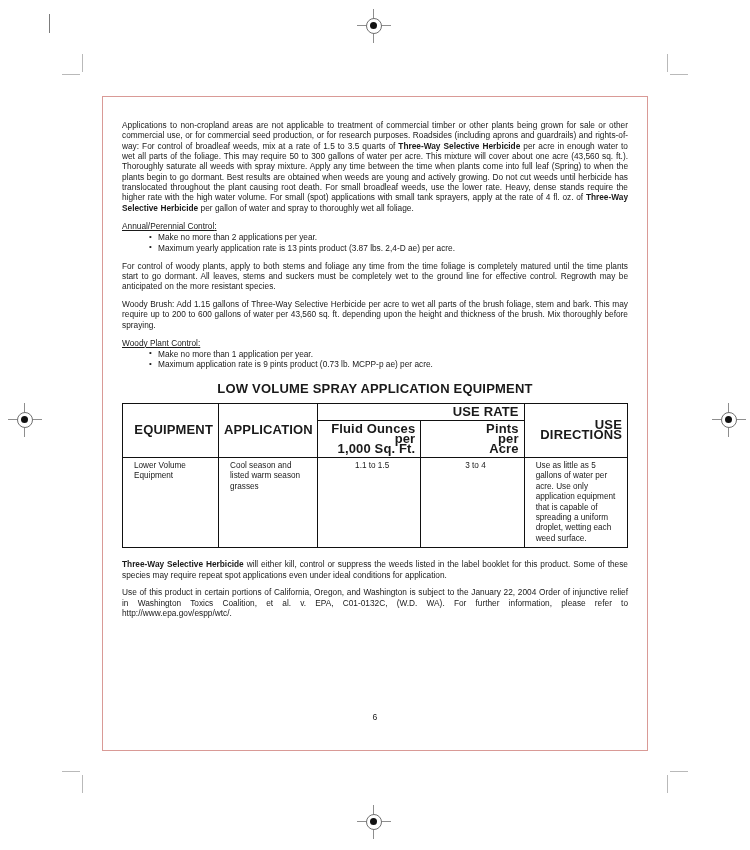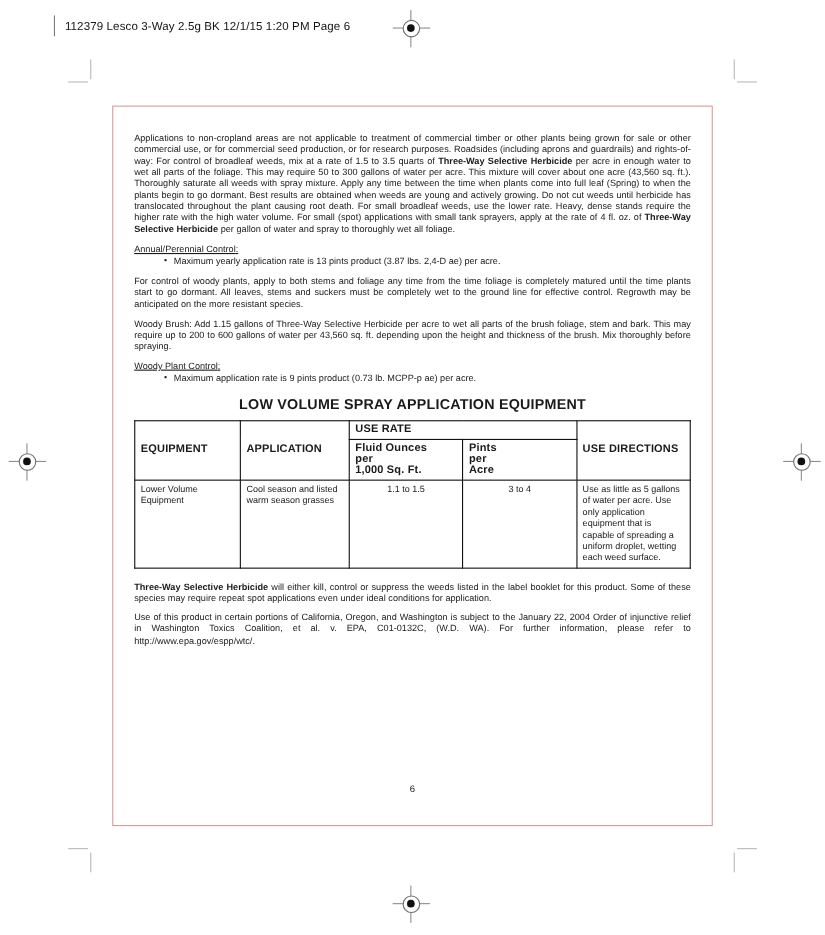--- a/index.html
+++ b/index.html
@@ -91,26 +91,26 @@
     width:100%;border-collapse:collapse;
     table-layout:fixed;
     border:1.1px solid #111;
   }
   table.eq th,table.eq td{
     border:1px solid #111;
     padding:3px 5px;
     vertical-align:top;
   }
   table.eq th{
-    font-size:10px;font-weight:bold;text-align:left;
+    font-size:13px;font-weight:bold;text-align:right;
     vertical-align:middle;line-height:10px;
     letter-spacing:.15px;
   }
   table.eq td{
-    font-size:8.2px;line-height:10.4px;
+    font-size:8.2px;line-height:10.4px;padding-left:11px;
   }
   td.c{text-align:center;}
   .col-equipment{width:85px;}
   .col-application{width:88px;}
   .col-fluid{width:76px;}
   .col-pints{width:58px;}
 
   
   #post-table{margin-top:11px;}
   .u{}
@@ -153,40 +153,41 @@
 </div>
 <div class="regmark" id="reg-bottom">
   <div class="h"></div>
     <div class="v"></div>
     <div class="ring"></div>
     <div class="dot"></div>
 </div>
 
 <div id="page-header">
   <div class="rule"></div>
-  <span>112379 Lesco 3-Way 2.5g BK   12/1/15   1:20 PM   Page 6</span>
 </div>
 
 <div id="print-frame"></div>
 
 <div id="content">
 
 
   <p class="body"><span>Applications to non-cropland areas are not applicable to treatment of commercial timber or other plants being grown for sale or other commercial use, or for commercial seed production, or for research purposes. Roadsides (including aprons and guardrails) and rights-of-way: For control of broadleaf weeds, mix at a rate of 1.5 to 3.5 quarts of </span><b>Three-Way Selective Herbicide</b><span> per acre in enough water to wet all parts of the foliage. This may require 50 to 300 gallons of water per acre. This mixture will cover about one acre (43,560 sq. ft.). Thoroughly saturate all weeds with spray mixture. Apply any time between the time when plants come into full leaf (Spring) to when the plants begin to go dormant. Best results are obtained when weeds are young and actively growing. Do not cut weeds until herbicide has translocated throughout the plant causing root death. For small broadleaf weeds, use the lower rate. Heavy, dense stands require the higher rate with the high water volume. For small (spot) applications with small tank sprayers, apply at the rate of 4 fl. oz. of </span><b>Three-Way Selective Herbicide</b><span> per gallon of water and spray to thoroughly wet all foliage.</span></p>
 
   <div class="sub-head"><span>Annual/Perennial Control</span><span>:</span></div>
   <ul class="bullets">
+    <li>Make no more than 2 applications per year.</li>
     <li>Maximum yearly application rate is 13 pints product (3.87 lbs. 2,4-D ae) per acre.</li>
   </ul>
 
   <p class="body">For control of woody plants, apply to both stems and foliage any time from the time foliage is completely matured until the time plants start to go dormant. All leaves, stems and suckers must be completely wet to the ground line for effective control. Regrowth may be anticipated on the more resistant species.</p>
   <p class="body">Woody Brush: Add 1.15 gallons of Three-Way Selective Herbicide per acre to wet all parts of the brush foliage, stem and bark. This may require up to 200 to 600 gallons of water per 43,560 sq. ft. depending upon the height and thickness of the brush. Mix thoroughly before spraying.</p>
 
   <div class="sub-head"><span>Woody Plant Control</span><span>:</span></div>
   <ul class="bullets">
+    <li>Make no more than 1 application per year.</li>
     <li>Maximum application rate is 9 pints product (0.73 lb. MCPP-p ae) per acre.</li>
   </ul>
 
   <div id="equipment-table-wrap">
     <h2 class="table-title">LOW VOLUME SPRAY APPLICATION EQUIPMENT</h2>
     <table class="eq">
       <thead>
         <tr>
           <th class="col-equipment" rowspan="2">EQUIPMENT</th>
           <th class="col-application" rowspan="2">APPLICATION</th>

